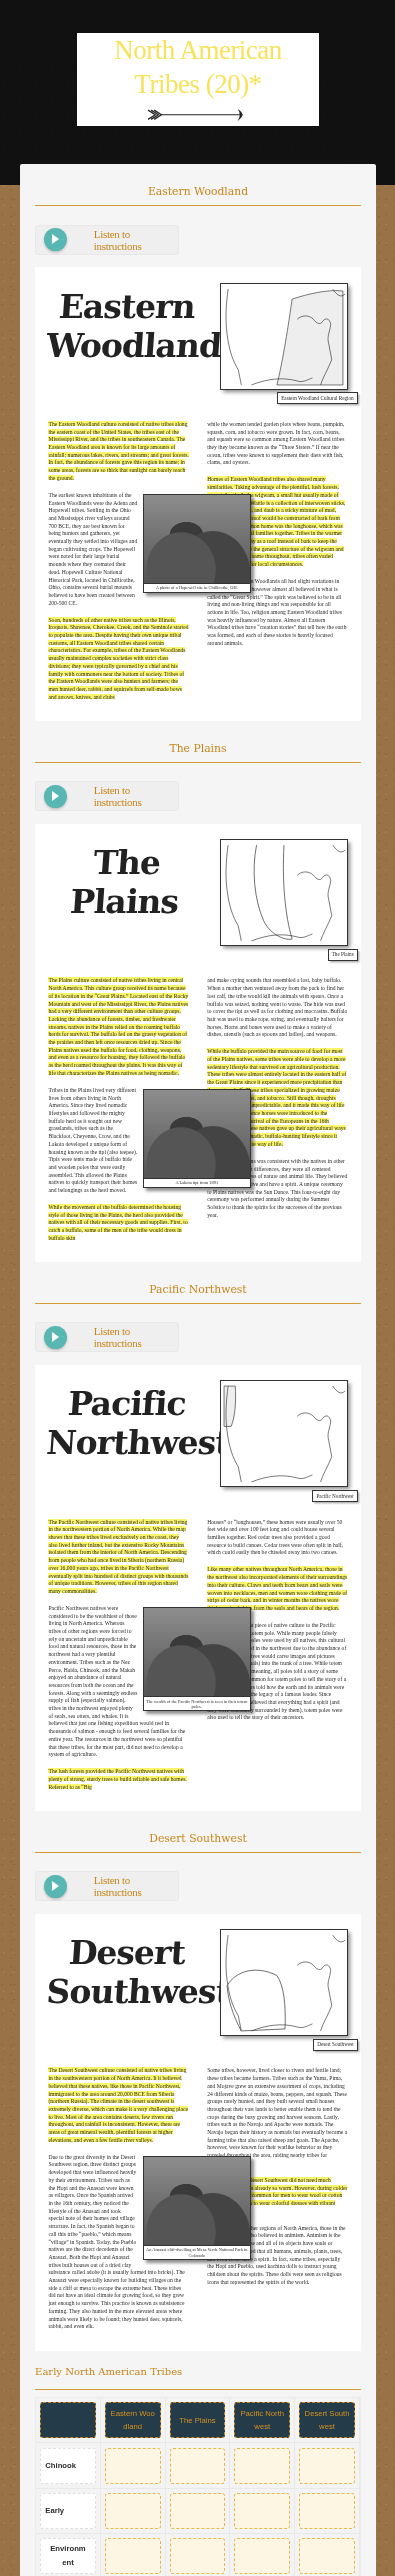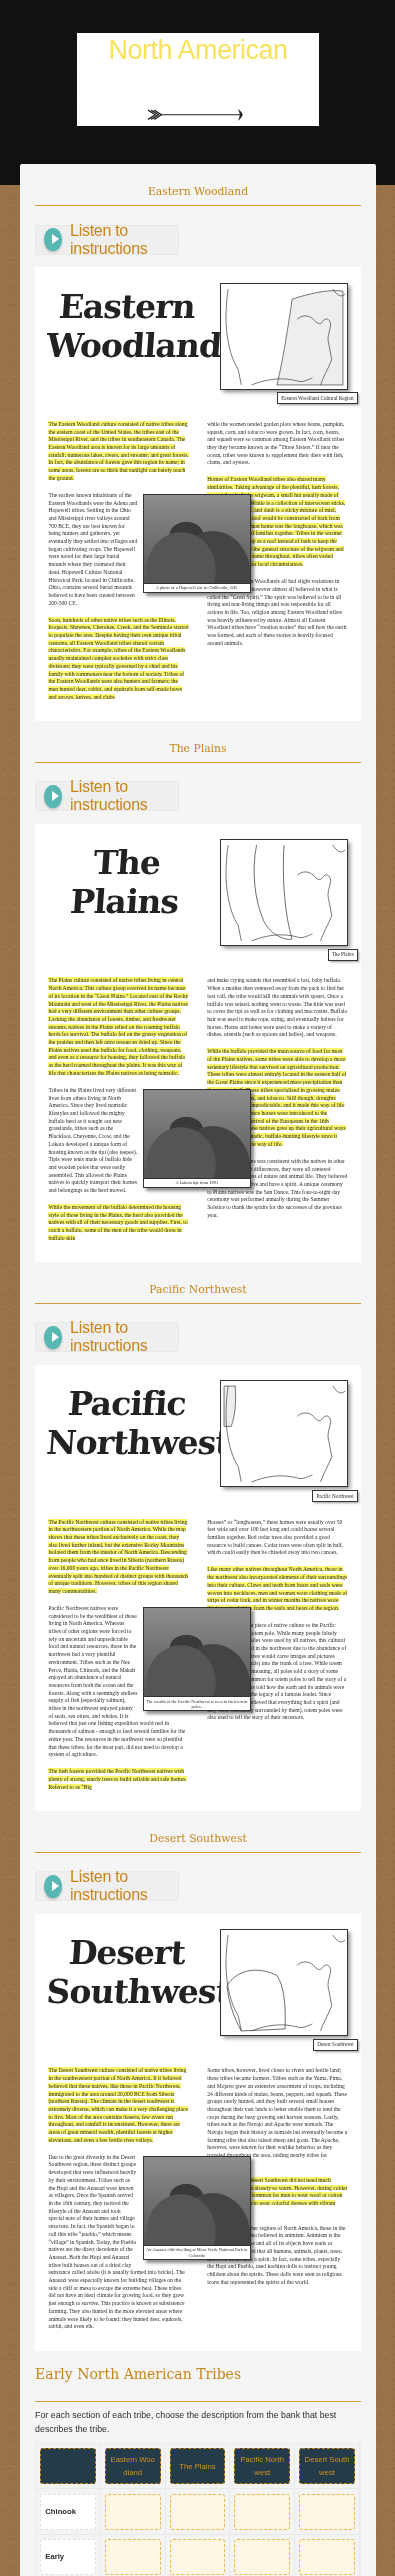--- a/index.html
+++ b/index.html
@@ -38,21 +38,21 @@
     margin-right: 4.4px;
     flex: none;
   }
   .hero-center {
     position: absolute; left: 77px; top: 33px; width: 242px; height: 93px;
     background: #fff;
   }
   .hero-title {
     position: absolute; left: 0; right: 0; top: 33px;
     text-align: center;
-    font-family: Liberation Sans, sans-serif;
+    font-family: Liberation Serif, serif;
     color: #f7e25a;
     font-size: 27px; line-height: 34px;
     letter-spacing: -0.5px;
   }
   .hero-arrow {
     position: absolute; left: 146px; top: 107px; width: 103px; height: 15.5px;
   }
   .card {
     position: relative;
     margin: -20.6px 19.6px 0 19.6px;
@@ -85,24 +85,25 @@
     box-shadow: 0 1.5px 2.6px rgba(0,0,0,0.2);
     position: relative;
   }
   .play-circle::after {
     content: ""; position: absolute; left: 8.2px; top: 6.2px;
     border-left: 7.7px solid #fff;
     border-top: 5.2px solid transparent;
     border-bottom: 5.2px solid transparent;
   }
   .listen-label {
-    margin-left: 8px;
+    margin-left: 27px;
     color: #c8861a;
-    font-size: 16px;
+    font-size: 11px;
     letter-spacing: -0.3px;
+    font-family: Liberation Serif, serif;
   }
   .doc {
     background: #fff;
     margin-top: 12.4px;
     padding: 9.3px 13.4px 10.3px 13.4px;
     font-family: "Liberation Serif", serif;
     font-size: 5.6px;
     line-height: 7.7px;
     color: #2a2a2a;
   }
@@ -163,22 +164,22 @@
       linear-gradient(#8d8d8d, #6e6e6e 55%, #555);
   }
   .photo-cap {
     font-size: 4.4px; line-height: 5.2px; text-align: center;
     padding: 1.5px 1px; border-top: 0.8px solid #333;
   }
   .tribes-section { padding-top: 15.5px; }
   .tribes-title {
     color: #c8861a;
     font-family: "DejaVu Serif", serif;
-    font-size: 14px;
-    padding-bottom: 19px;
+    font-size: 10px;
+    padding-bottom: 12px;
     border-bottom: 1px solid #d59a34;
   }
   .tribes-instr {
     font-size: 8.8px; line-height: 13.4px; color: #2b2b2b;
     margin-top: 7.2px;
   }
   .grid {
     margin-top: 7.2px;
     display: grid;
     grid-template-columns: repeat(5, 1fr);
@@ -833,20 +834,21 @@
         <span class="tri"></span>
         <span class="tri"></span>
         <span class="tri"></span>
         <span class="tri"></span>
         <span class="tri"></span>
       </div>
     </div>
   <div class="hero-center"></div>
   <div class="hero-title">
     <div>North American</div>
+    <div>Tribes (20)*</div>
   </div>
   <svg class="hero-arrow" viewBox="0 0 200 30">
     <line x1="30" y1="15" x2="188" y2="15" stroke="#222" stroke-width="2.2"></line>
     <path d="M178 4 Q196 15 178 27 Q186 15 178 4 Z" fill="#222"></path>
     <path d="M4 6 L18 15 L4 24 M10 6 L24 15 L10 24 M16 6 L30 15 L16 24" stroke="#222" stroke-width="2.4" fill="none"></path>
   </svg>
 </div>
 
 <div class="card">
   <div id="sections">
@@ -1010,21 +1012,20 @@
               <p><span class="hl">The natives in the Desert Southwest did not need much clothing since it was already so warm. However, during colder months it would be common for men to wear wool or cotton kilts and for women to wear colorful dresses with vibrant patterns.</span></p>
               <p>Like tribes in the other regions of North America, those in the Desert Southwest also believed in animism. Animism is the idea that the universe and all of its objects have souls or spirits. They believed that all humans, animals, plants, trees, and even rocks have a spirit. In fact, some tribes, especially the Hopi and Pueblo, used kachina dolls to instruct young children about the spirits. These dolls were seen as religious icons that represented the spirits of the world.</p>
             </div>
         </div>
       </div>
       </div>
     </div>
 
   <div class="tribes-section">
     <div class="tribes-title">Early North American Tribes</div>
-    <div class="tribes-instr">For each section of each tribe, choose the description from the bank that best describes the tribe.</div>
     <div class="grid" id="grid">
         <div class="gcell">
           <div class="head-chip empty"></div>
         </div>
         <div class="gcell">
           <div class="head-chip">Eastern Woodland</div>
         </div>
         <div class="gcell">
           <div class="head-chip">The Plains</div>
         </div>

